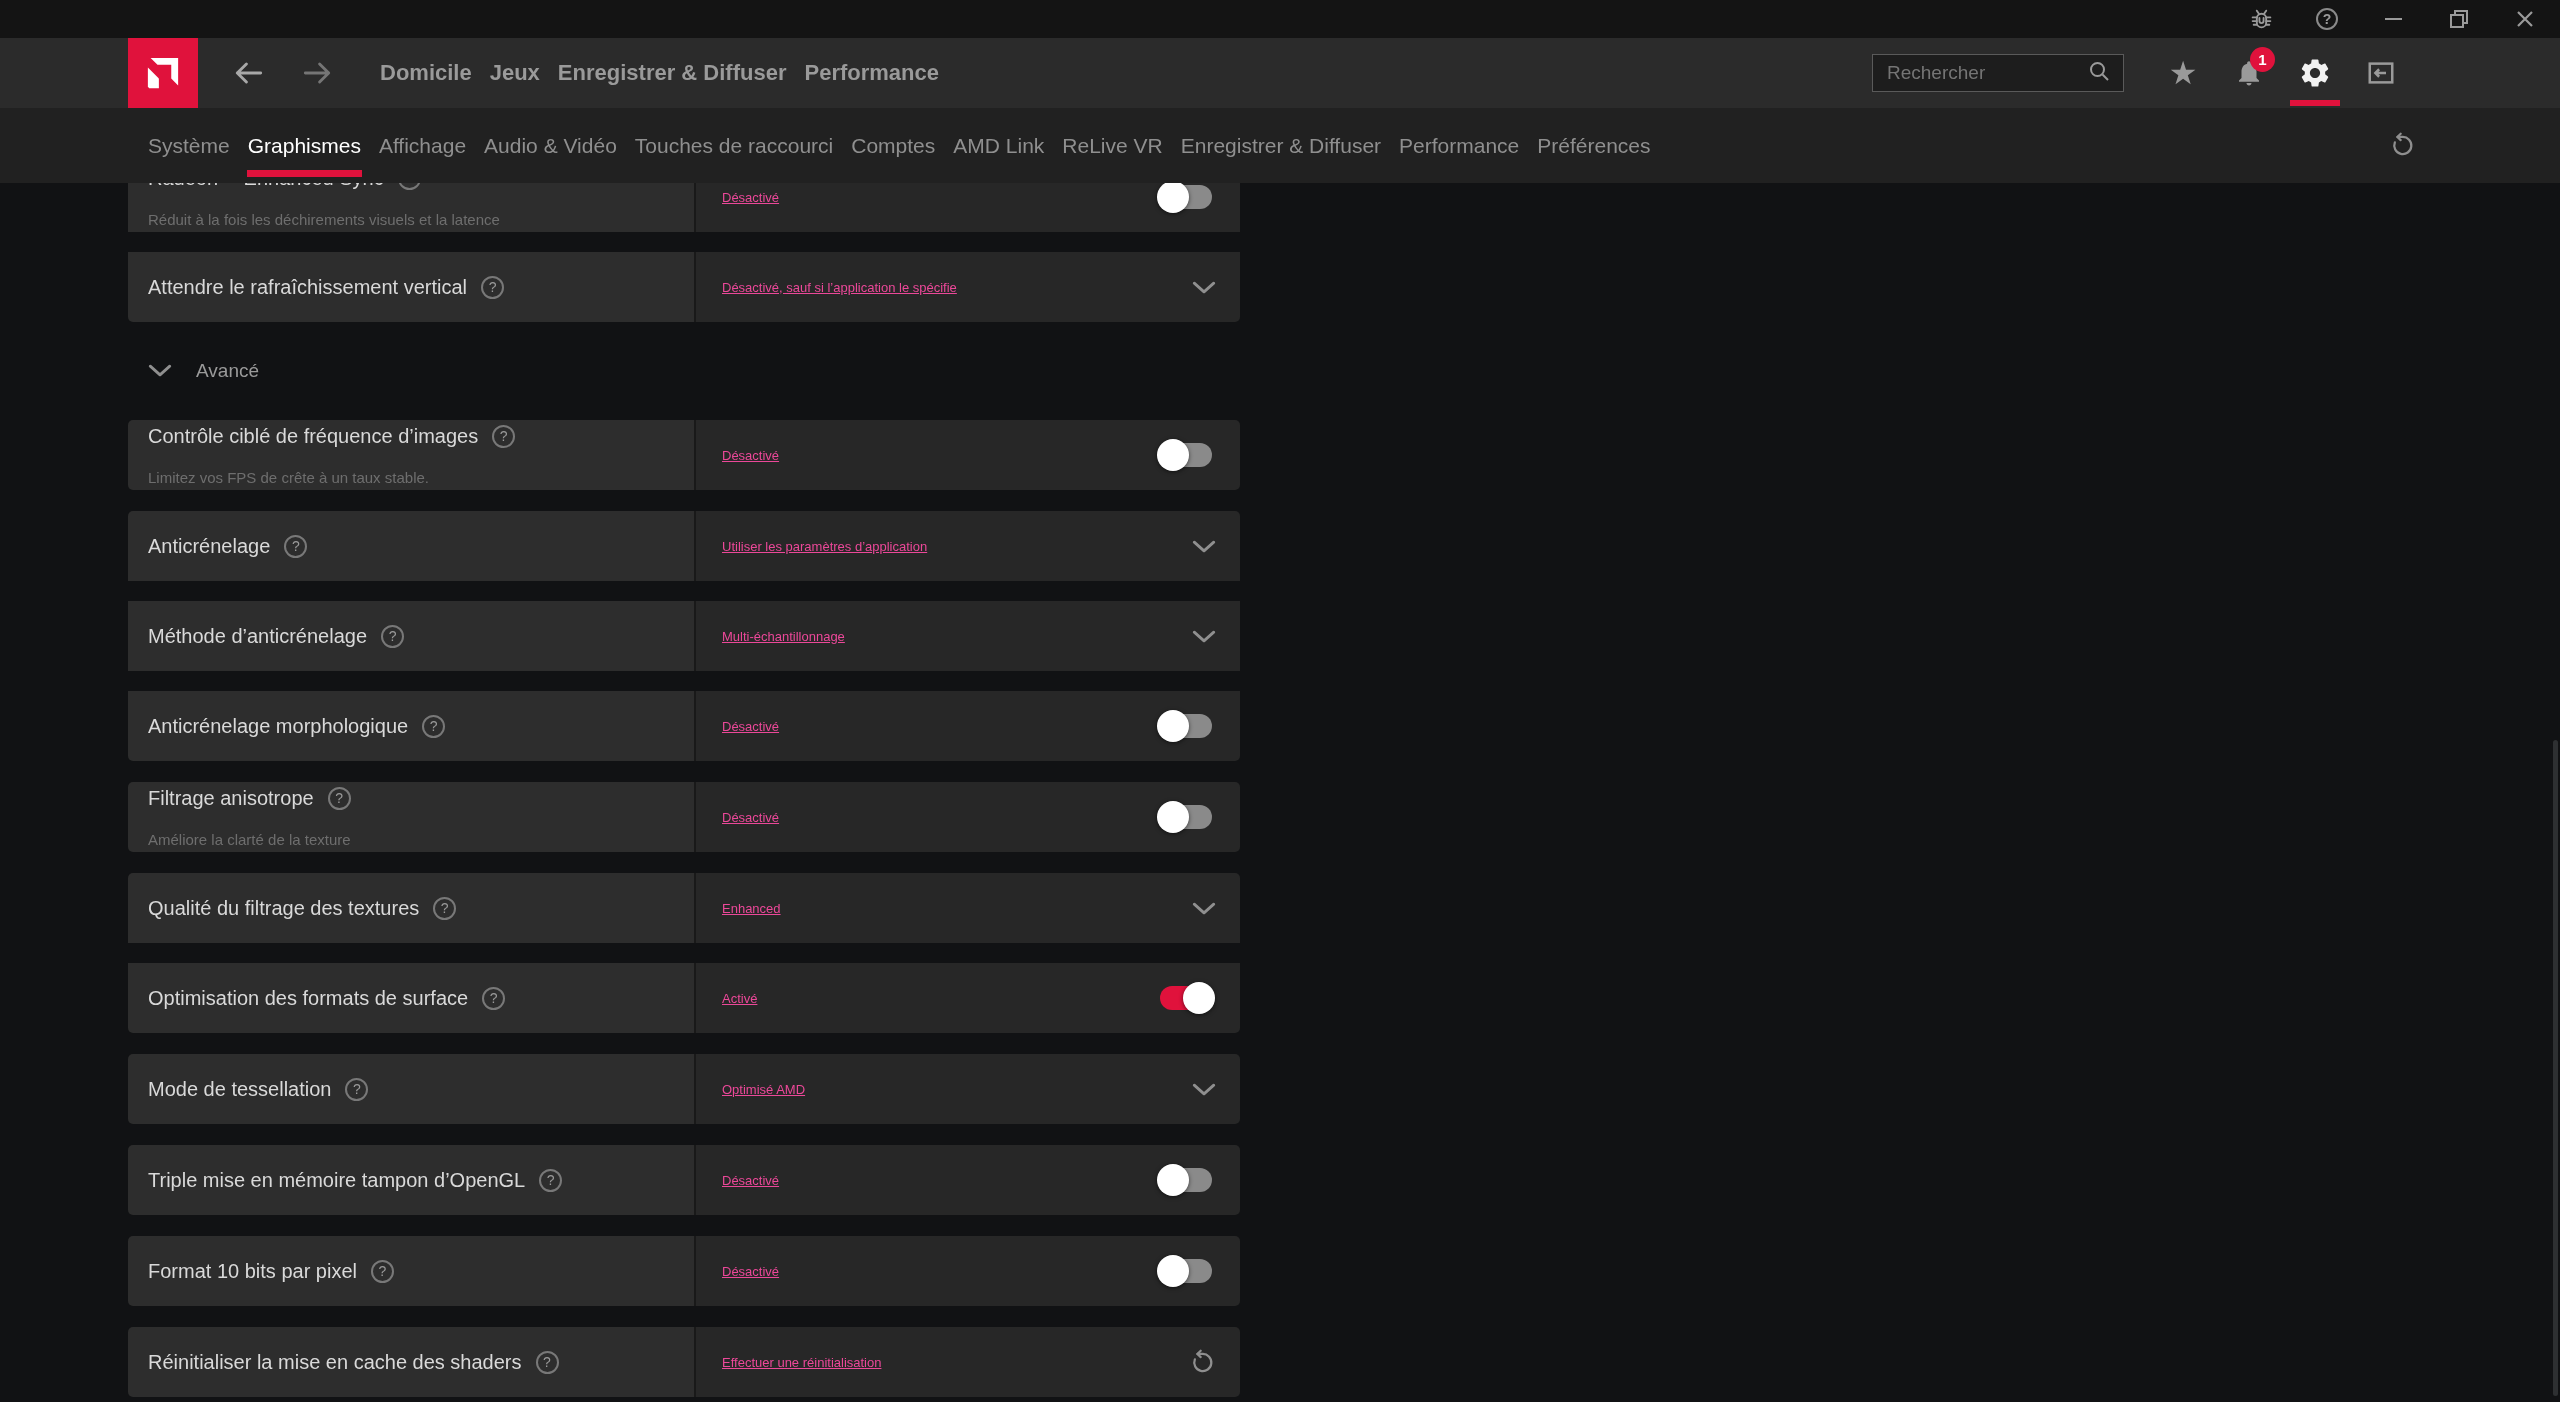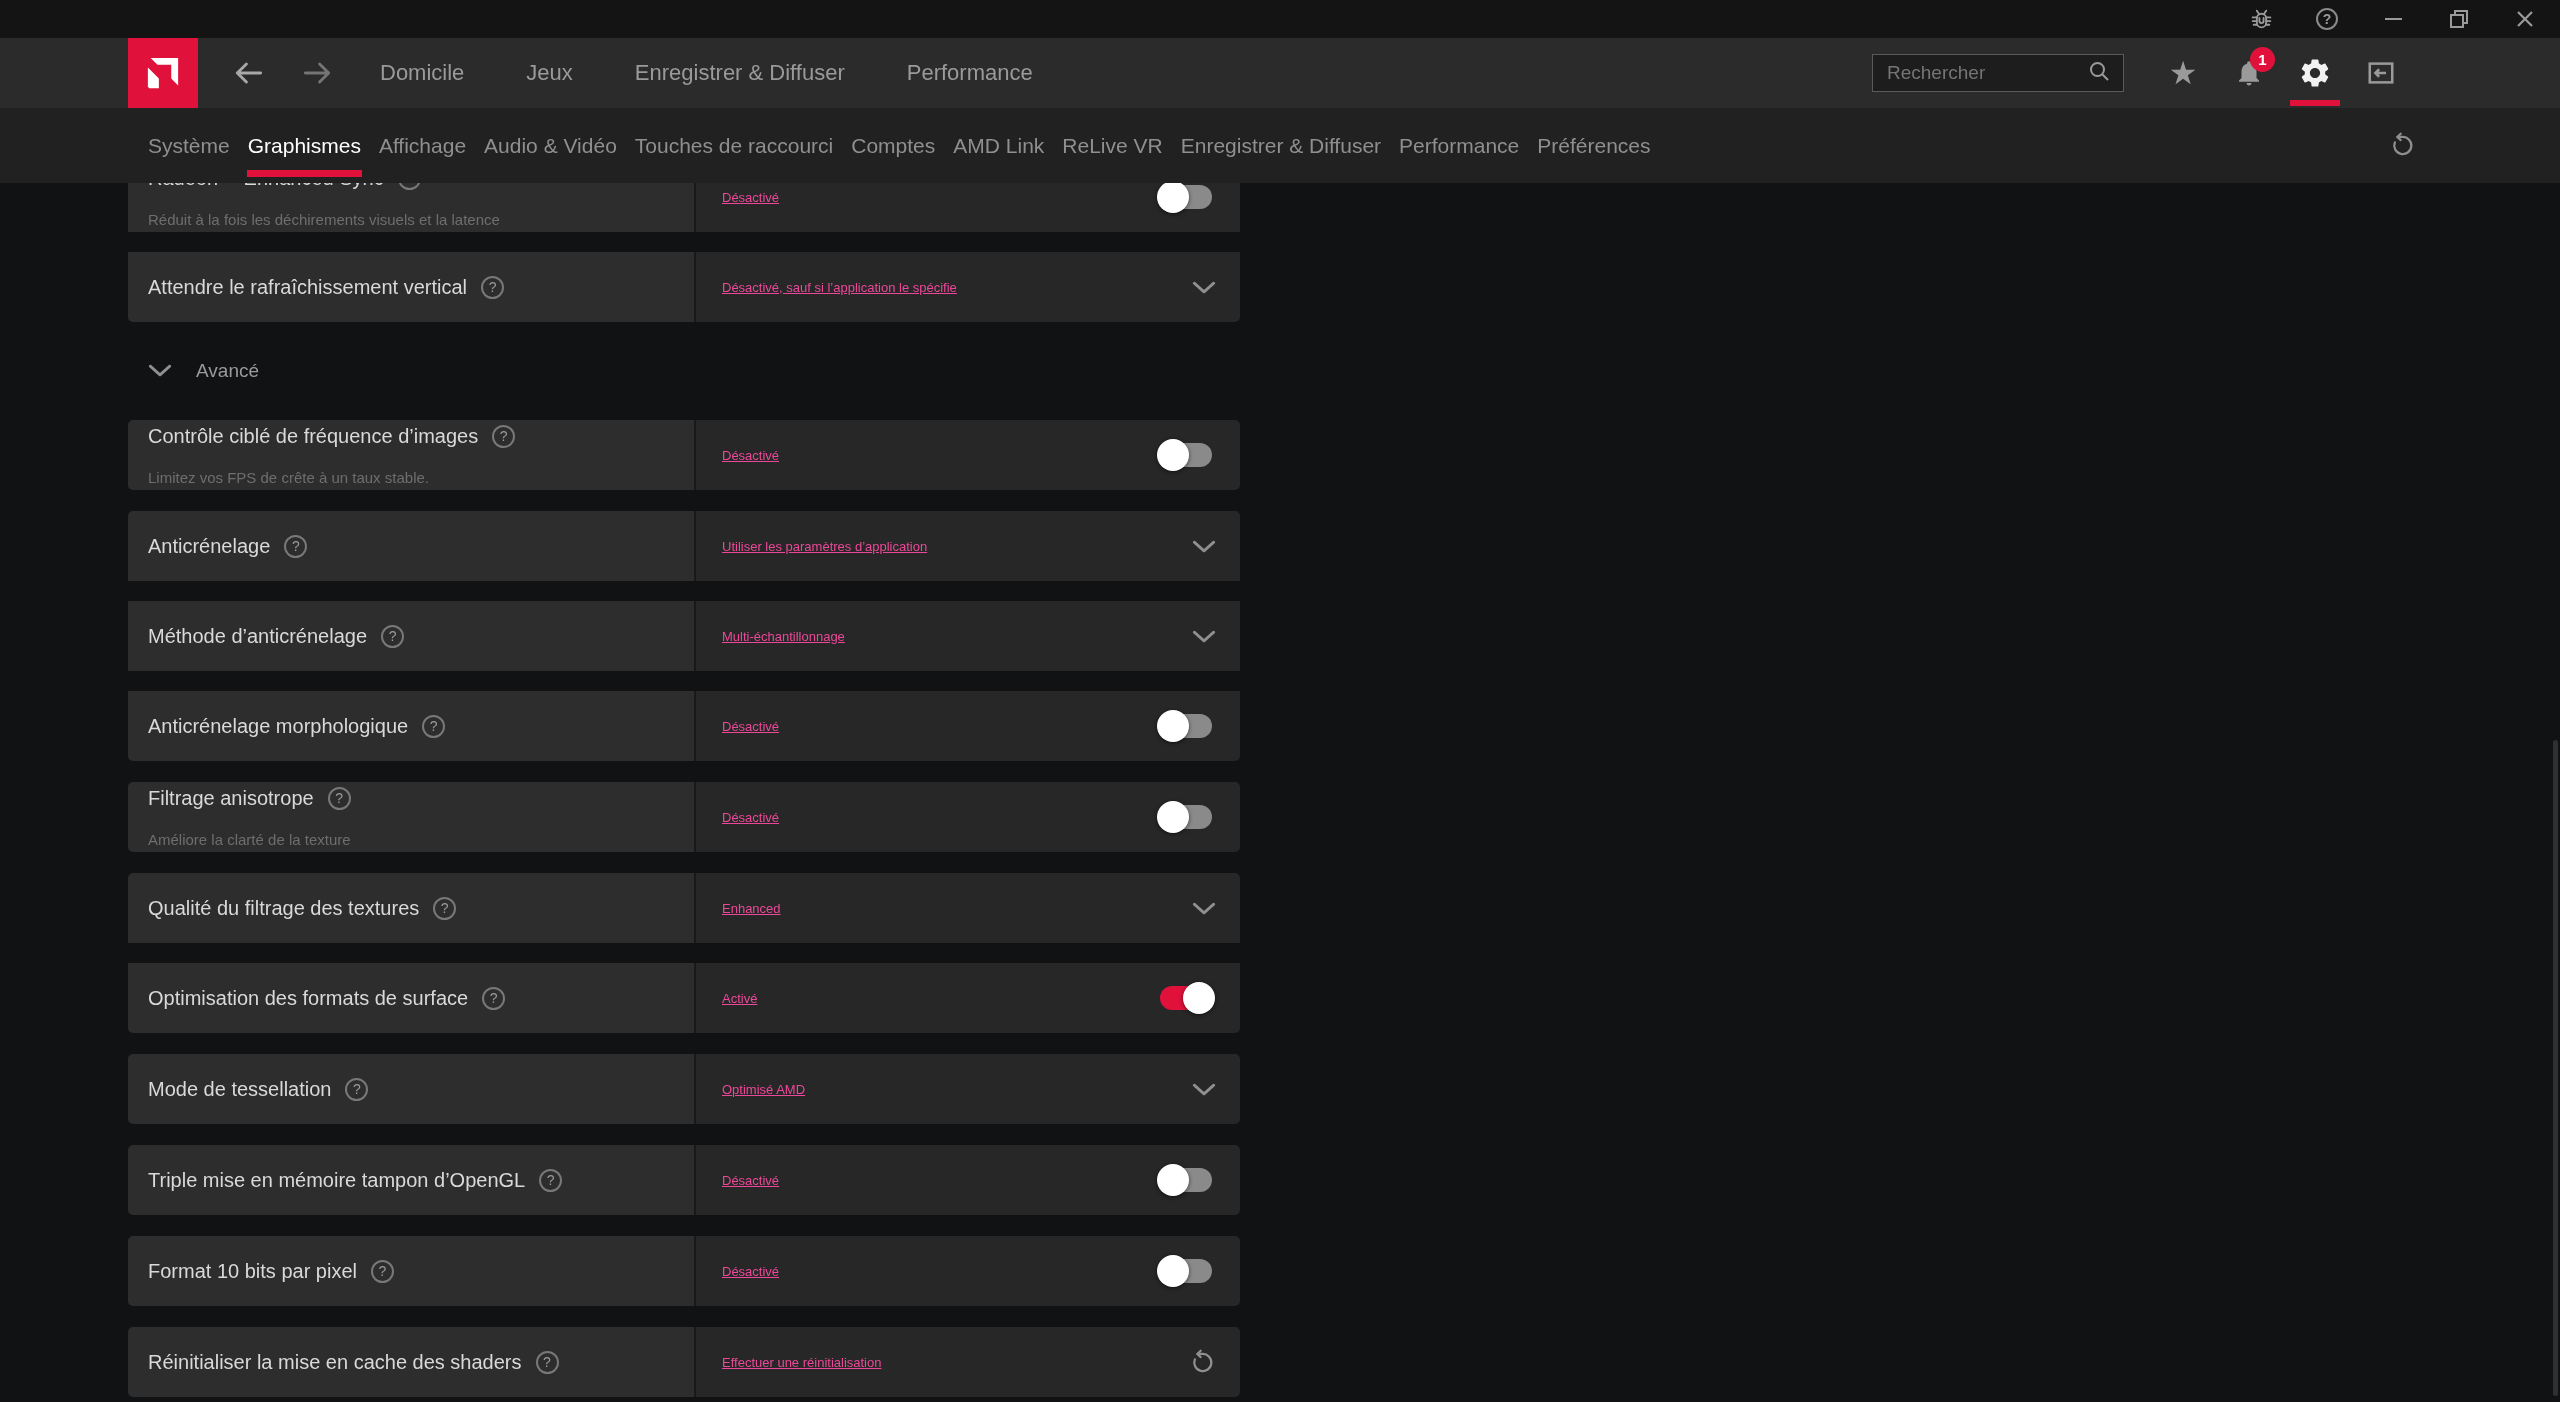--- a/index.html
+++ b/index.html
@@ -24,21 +24,21 @@
   .min-bar { width:17px; height:2px; background:#9a9a9a; display:inline-block; }
   
   .navbar { height:70px; background:#2b2b2b; display:flex; align-items:center; }
   .logo {
     width:70px; height:70px; margin-left:128px; background:var(--accent);
     display:flex; align-items:center; justify-content:center; flex:none;
   }
   .nav-arrow { width:34px; display:flex; justify-content:center; }
   .nav-arrow.back { margin-left:34px; }
   .nav-arrow.fwd  { margin-left:34px; }
-  .menu { display:flex; gap:62px; margin-left:46px; font-size:22px; color:#9a9a9a; }
+  .menu { display:flex; gap:18px; margin-left:46px; font-size:22px; color:#9a9a9a;font-weight:bold; }
   .menu-item { cursor:default; }
   .nav-right { margin-left:auto; margin-right:146px; display:flex; align-items:center; height:70px; }
   .searchbox {
     width:252px; height:38px; background:#1d1d1d; border:1px solid #5a5a5a;
     display:flex; align-items:center; padding:0 12px 0 14px; margin-right:26px;
   }
   .searchbox input {
     flex:1; background:transparent; border:none; outline:none;
     color:#ffffff; font-size:19px; font-family:inherit; min-width:0;
   }

